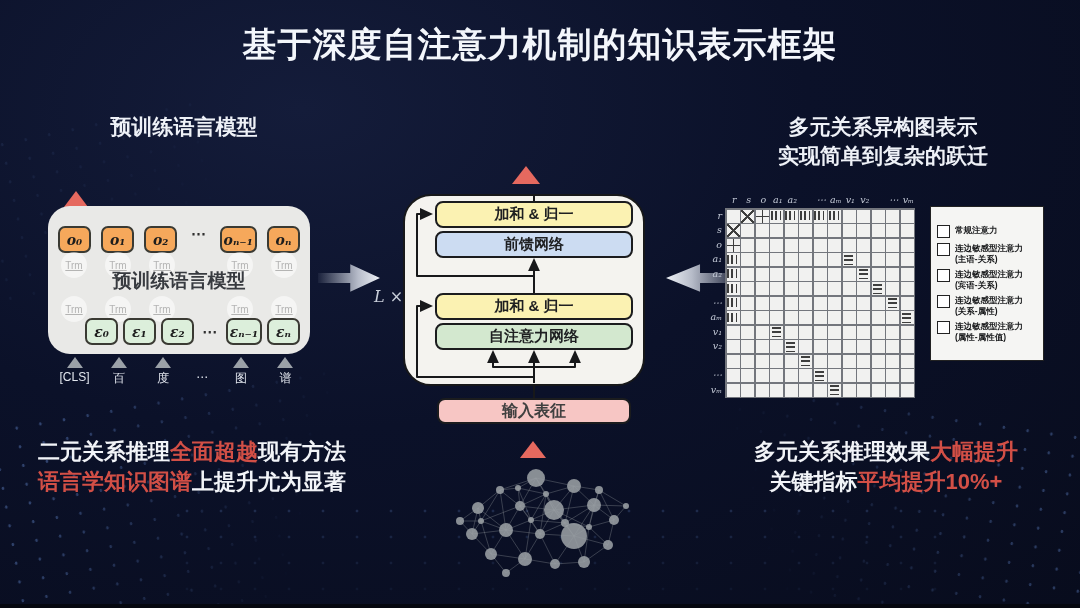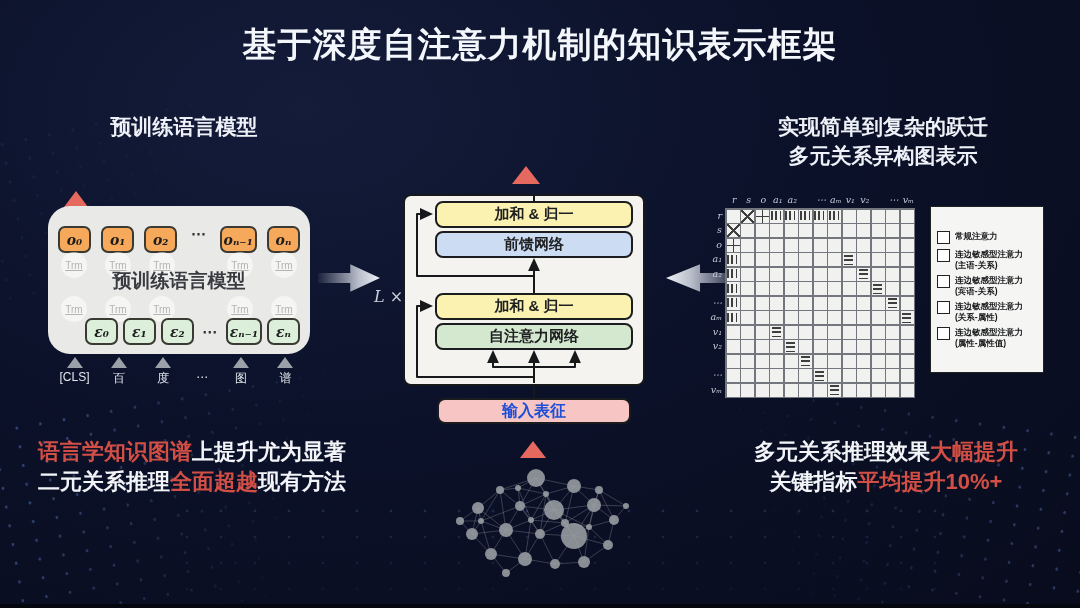--- a/index.html
+++ b/index.html
@@ -69,33 +69,33 @@
   #arrow-left{left:318px;width:62px;
     background:linear-gradient(90deg, rgba(190,200,220,.06) 0%, rgba(225,230,240,.8) 65%, #eef1f6 100%);
     clip-path:polygon(0 33%,52% 33%,52% 4%,100% 50%,52% 96%,52% 67%,0 67%);}
   #arrow-right{left:666px;width:74px;
     background:linear-gradient(270deg, rgba(190,200,220,.06) 0%, rgba(225,230,240,.8) 65%, #eef1f6 100%);
     clip-path:polygon(100% 33%,46% 33%,46% 4%,0 50%,46% 96%,46% 67%,100% 67%);}
   #lx-label{position:absolute;left:374px;top:287px;font:italic 16px "DejaVu Serif",serif;color:#c9cfda;}
 
   
   .tf{position:absolute;left:403px;top:194px;width:242px;height:192px;box-sizing:border-box;
-    background:var(--panel-white,#f4f3ef);border:2.5px solid #17181a;border-radius:8px;}
+    background:var(--panel-white,#f4f3ef);border:2.5px solid #17181a;border-radius:28px;}
   .tf svg{position:absolute;left:0;top:0;}
   .tf-block{position:absolute;left:30px;width:194px;height:23px;box-sizing:content-box;
     border:2px solid #1b1c1e;border-radius:8px;display:flex;align-items:center;justify-content:center;
     font-size:15px;font-weight:600;color:#1e1f21;z-index:2;}
   #blk0{top:5px;background:var(--yellow-block,#fbf2b2);}
   #blk1{top:35px;background:var(--blue-block,#ccdcf2);}
   #blk2{top:97px;background:var(--yellow-block,#fbf2b2);}
   #blk3{top:127px;background:var(--green-block,#d3e8cf);}
   #tf-stub{position:absolute;left:533px;top:385px;width:2px;height:13px;background:#17181a;}
   .inputbox{position:absolute;left:437px;top:398px;width:190px;height:22px;box-sizing:content-box;
     border:2px solid #1b1c1e;border-radius:8px;background:var(--pink-block,#f7c6c4);
-    display:flex;align-items:center;justify-content:center;font-size:16px;font-weight:600;color:#1d4ed8;}
+    display:flex;align-items:center;justify-content:center;font-size:16px;font-weight:600;color:#404040;}
 
   
   .mx{position:absolute;left:700px;top:194px;}
   .mx-head{display:grid;grid-template-columns:repeat(13,14.5px);padding-left:27px;height:14px;}
   .mx-head span{text-align:center;font:italic 9.5px "DejaVu Serif",serif;color:#c3c9d6;}
   .mx-body{display:flex;}
   .mx-rowlabels{display:grid;grid-template-rows:repeat(13,13px);gap:1.5px;padding:1.5px 0;width:25px;}
   .mx-rowlabels span{text-align:right;padding-right:3px;line-height:13px;
     font:italic 9.5px "DejaVu Serif",serif;color:#c3c9d6;}
   .mx-grid{display:grid;grid-template-columns:repeat(13,13px);grid-template-rows:repeat(13,13px);
@@ -107,21 +107,21 @@
   .pc-grid{background-image:
     linear-gradient(0deg, transparent 43%, #3e3e3e 43%, #3e3e3e 57%, transparent 57%),
     linear-gradient(90deg, transparent 43%, #3e3e3e 43%, #3e3e3e 57%, transparent 57%);}
   .pc-v{background-image:repeating-linear-gradient(90deg,#3e3e3e 0 1.8px, transparent 1.8px 4.3px);
     background-size:88% 72%;background-position:center;background-repeat:no-repeat;}
   .pc-h{background-image:repeating-linear-gradient(0deg,#3e3e3e 0 1.8px, transparent 1.8px 4.3px);
     background-size:72% 88%;background-position:center;background-repeat:no-repeat;}
 
   
   .legend{position:absolute;left:930px;top:206px;width:114px;box-sizing:border-box;
-    background:#f5f5f3;border:1.5px solid #222;padding:24px 6px;display:flex;flex-direction:column;gap:5px;}
+    background:#f5f5f3;border:1.5px solid #222;padding:18px 6px;display:flex;flex-direction:column;gap:5px;}
   .legend-item{display:flex;gap:5px;align-items:flex-start;}
   .legend-icon{width:11px;height:11px;flex:none;border:1.5px solid #222;background:#fff;margin-top:0;}
   .legend-text{font-size:8.5px;line-height:10.5px;color:#17181a;font-weight:600;}
 
   
   .note{position:absolute;top:437px;text-align:center;font-size:22px;font-weight:bold;
     color:#f2f4f8;line-height:30px;}
   #note-left{left:20px;width:344px;}
   #note-right{left:716px;width:340px;}
   .note .hl{color:var(--red-highlight,#d24f46);}
@@ -138,22 +138,22 @@
   <div class="dots" id="dots-br"></div>
   <div class="dots" id="dots-bc"></div>
   <div class="dots" id="dots-tl"></div>
 
   <div class="title">基于深度自注意力机制的知识表示框架</div>
 
   <div class="sec-head" id="head-left">
     <div>预训练语言模型</div>
   </div>
   <div class="sec-head" id="head-right">
+    <div>多元关系异构图表示</div>
     <div>实现简单到复杂的跃迁</div>
-    <div>多元关系异构图表示</div>
   </div>
 
   <div class="tri red" id="tri-vec"></div>
   <div class="tri red" id="tri-plm"></div>
   <div class="tri red" id="tri-input"></div>
 
   <div class="plm">
     <div class="plm-row" id="plm-out">
         <div class="mbox obox">o₀</div>
         <div class="mbox obox">o₁</div>
@@ -480,22 +480,22 @@
       <div class="legend-item">
         <div class="legend-icon pc-h"></div>
         <div class="legend-text">
           <div>连边敏感型注意力</div>
           <div>(属性-属性值)</div>
         </div>
       </div>
     </div>
 
   <div class="note" id="note-left">
+      <div class="note-line"><span>二元关系推理</span><span class="hl">全面超越</span><span>现有方法</span></div>
       <div class="note-line"><span class="hl">语言学知识图谱</span><span>上提升尤为显著</span></div>
-      <div class="note-line"><span>二元关系推理</span><span class="hl">全面超越</span><span>现有方法</span></div>
     </div>
   <div class="note" id="note-right">
       <div class="note-line"><span>多元关系推理效果</span><span class="hl">大幅提升</span></div>
       <div class="note-line"><span>关键指标</span><span class="hl">平均提升10%+</span></div>
     </div>
 
   <svg id="net" width="186" height="112" viewBox="0 0 186 112">
       <line x1="52" y1="24" x2="88" y2="12" stroke="#878c92" stroke-width="0.7" opacity="0.55"></line>
       <line x1="52" y1="24" x2="30" y2="42" stroke="#878c92" stroke-width="0.7" opacity="0.55"></line>
       <line x1="52" y1="24" x2="72" y2="40" stroke="#878c92" stroke-width="0.7" opacity="0.55"></line>

